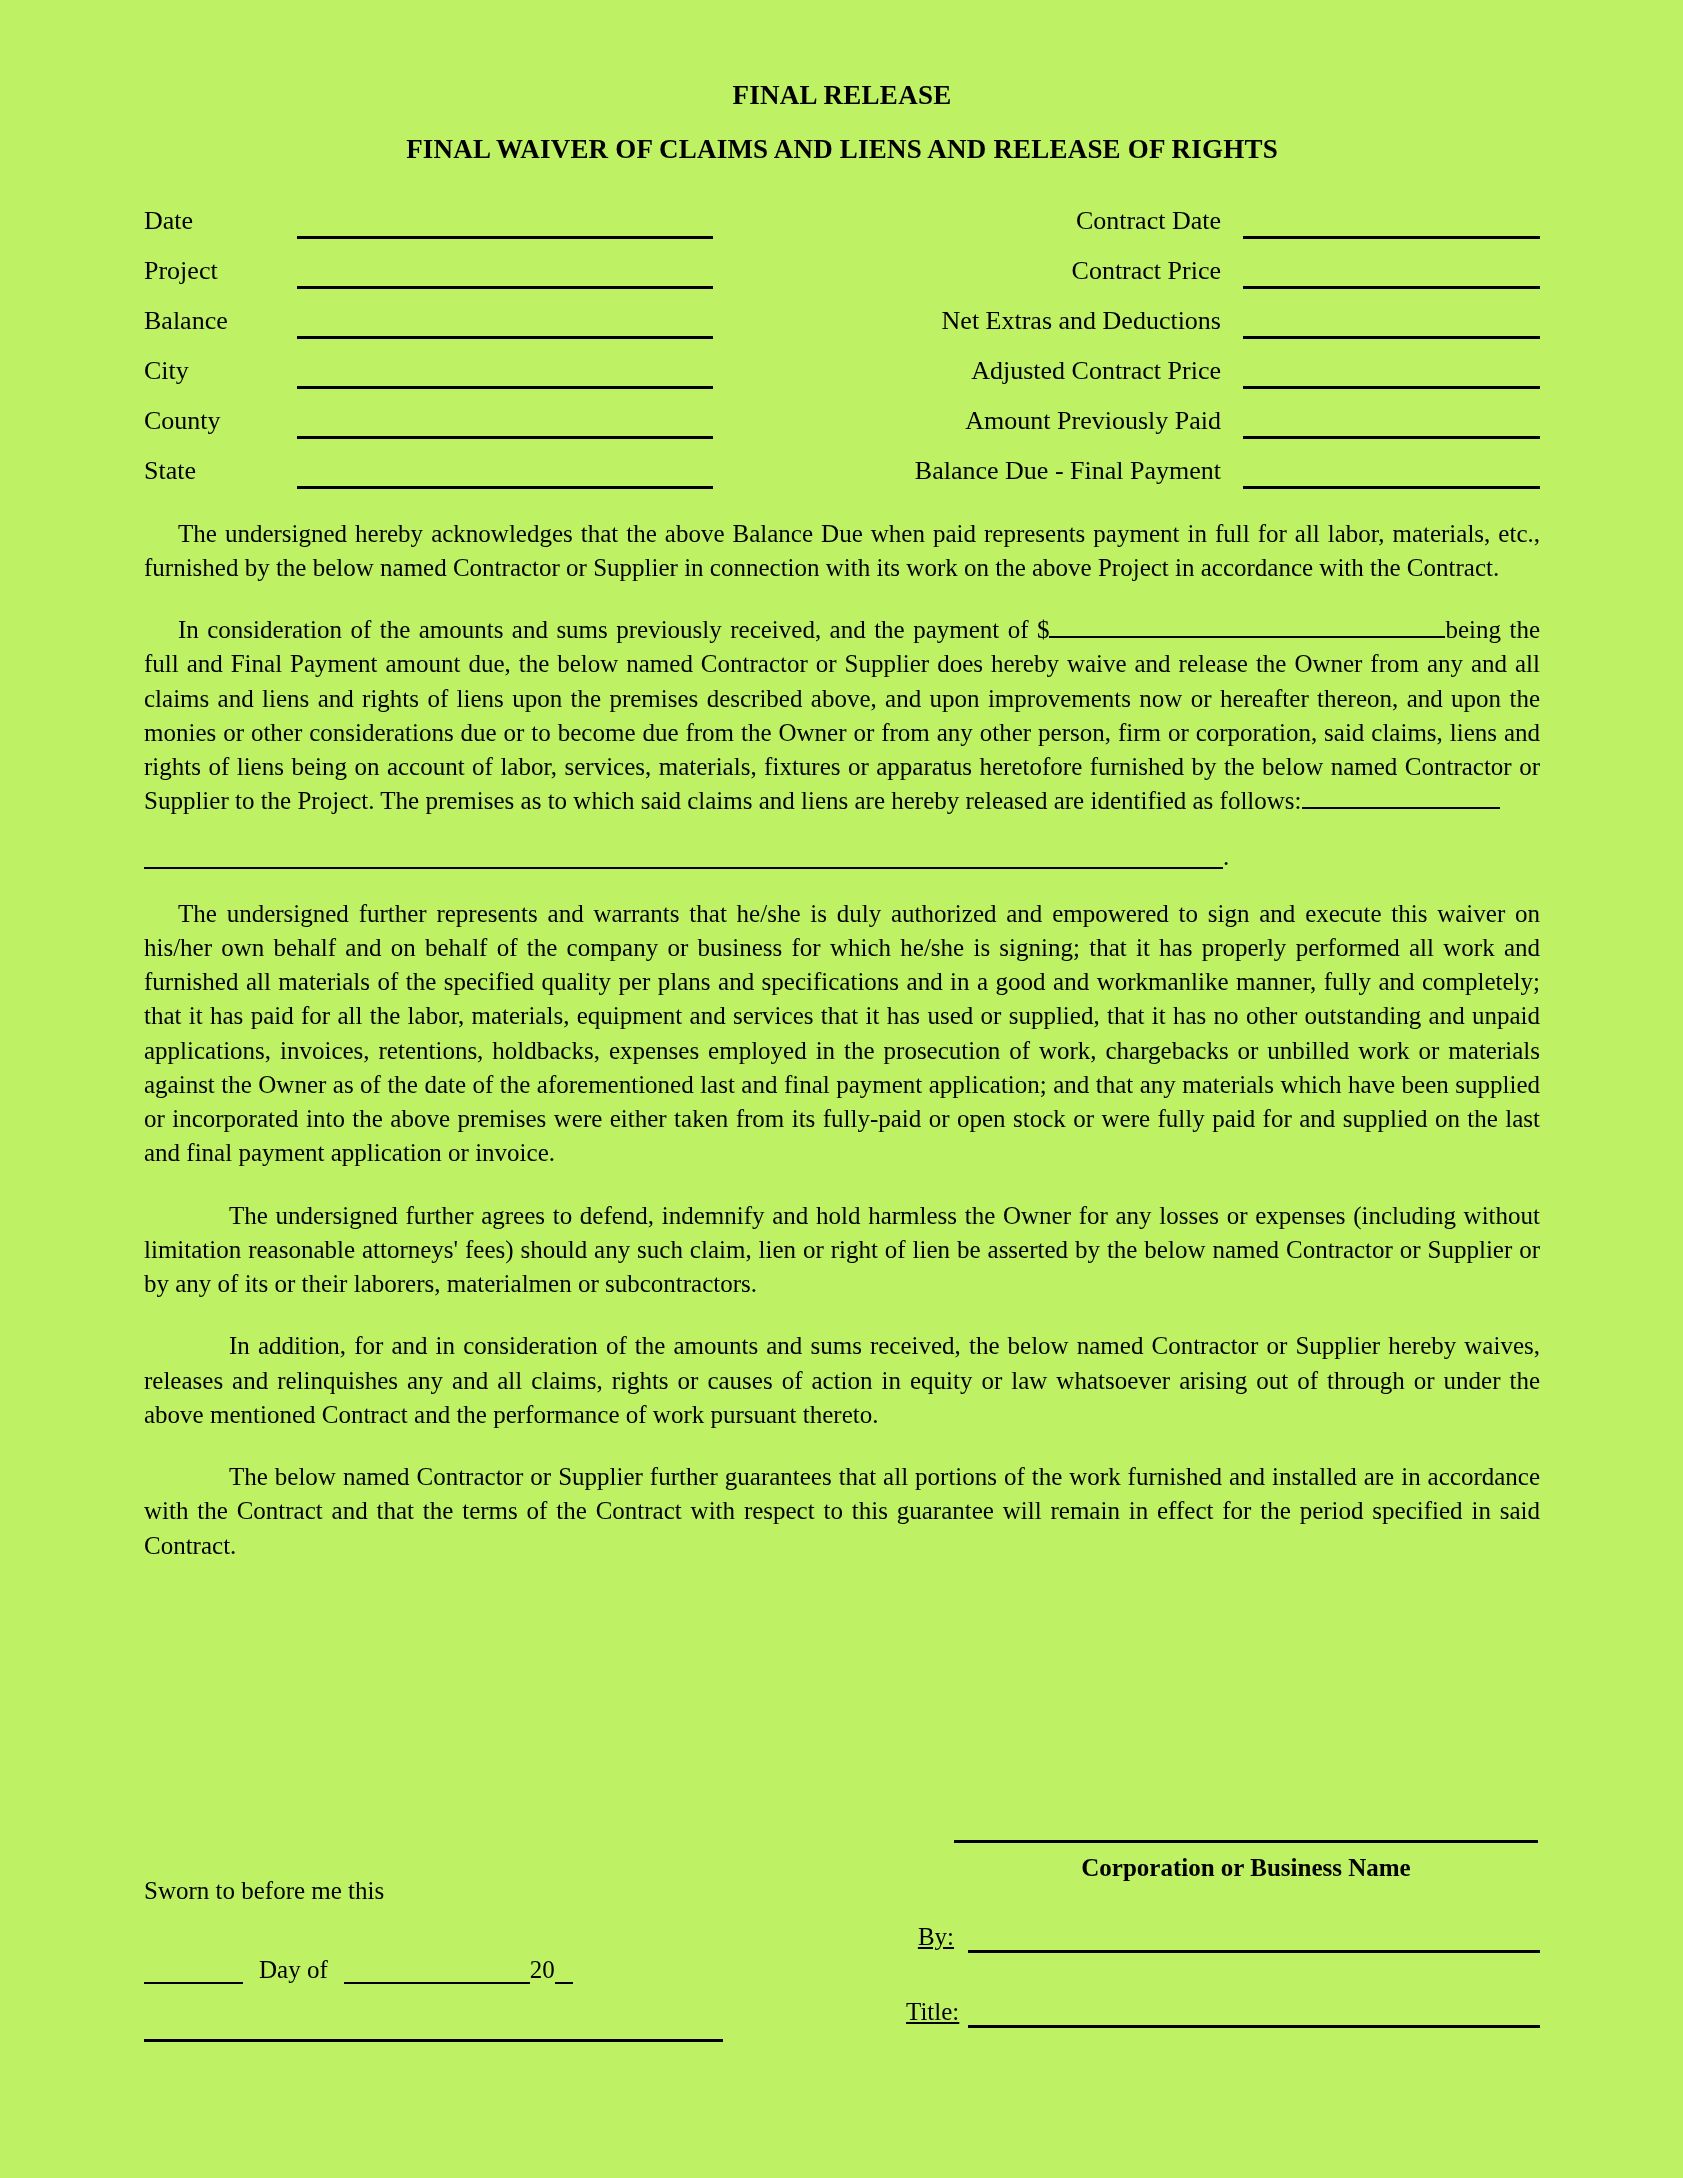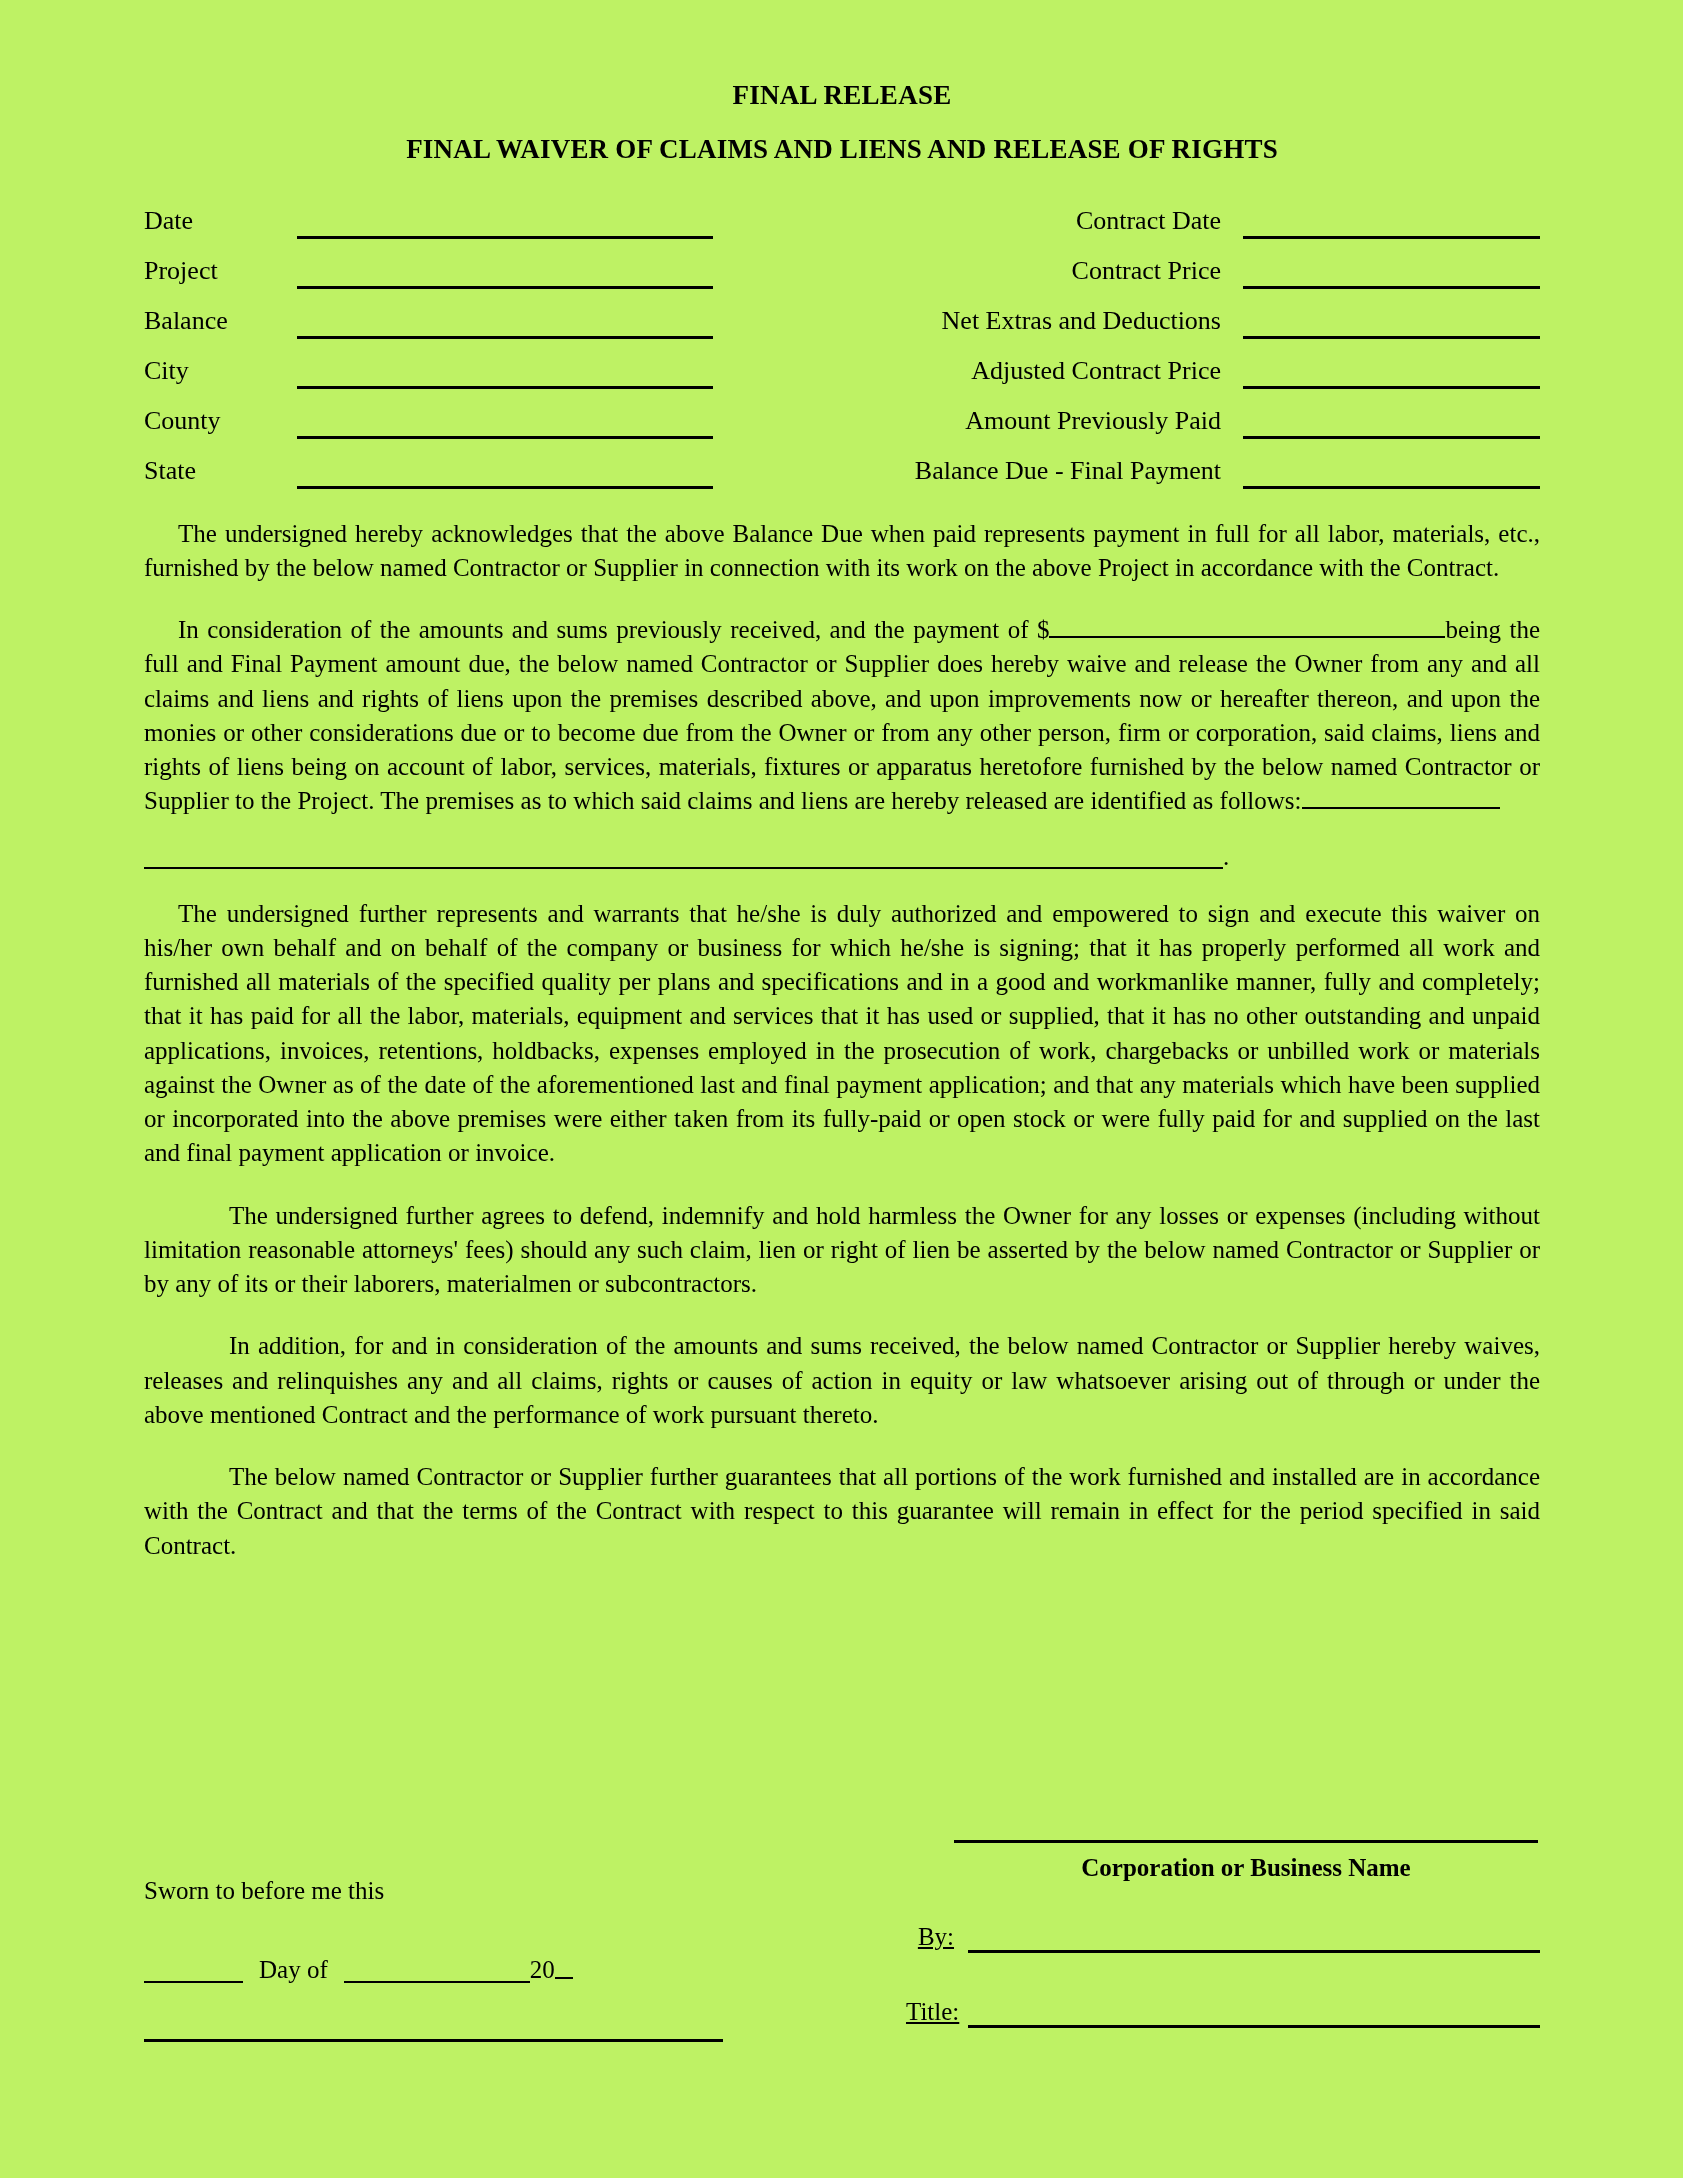--- a/index.html
+++ b/index.html
@@ -134,21 +134,21 @@
   .sig-right { width: 634px; }
 
   .sworn-text {
     font-size: 25px;
     line-height: 1;
     padding-top: 42px;
   }
 
   .day-row {
     display: flex;
-    align-items: flex-start;
+    align-items: flex-end;
     margin-top: 54px;
     font-size: 25px;
     line-height: 1;
   }
   .day-blank {
     width: 99px;
     border-bottom: 2.5px solid #000;
     height: 24px;
   }
   .day-word { padding: 0 16px 2px 16px; white-space: nowrap; }

